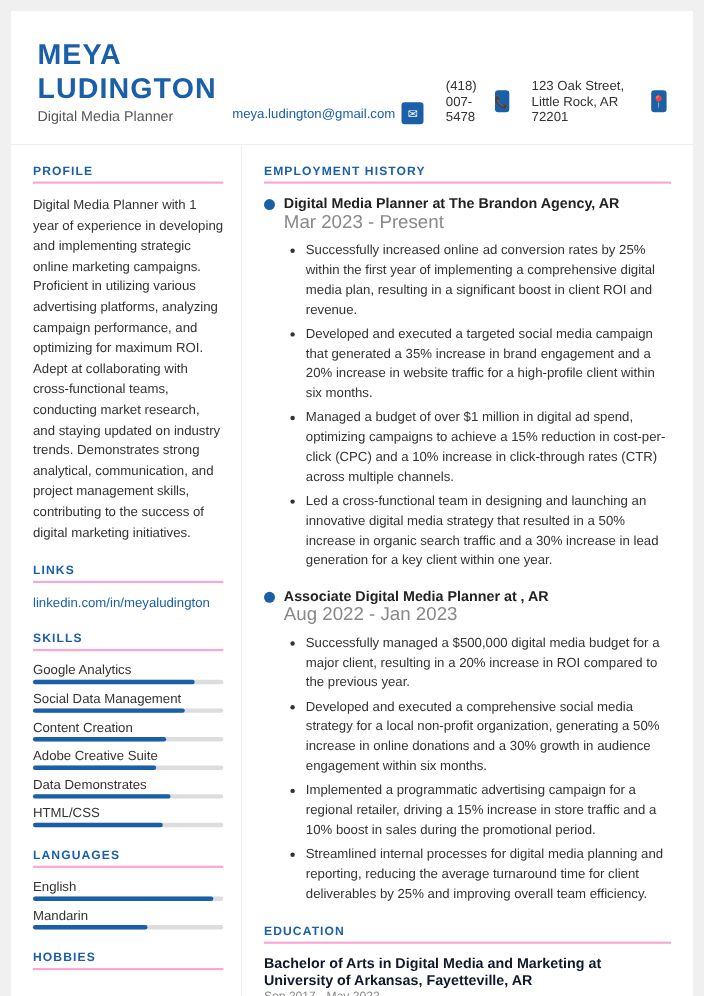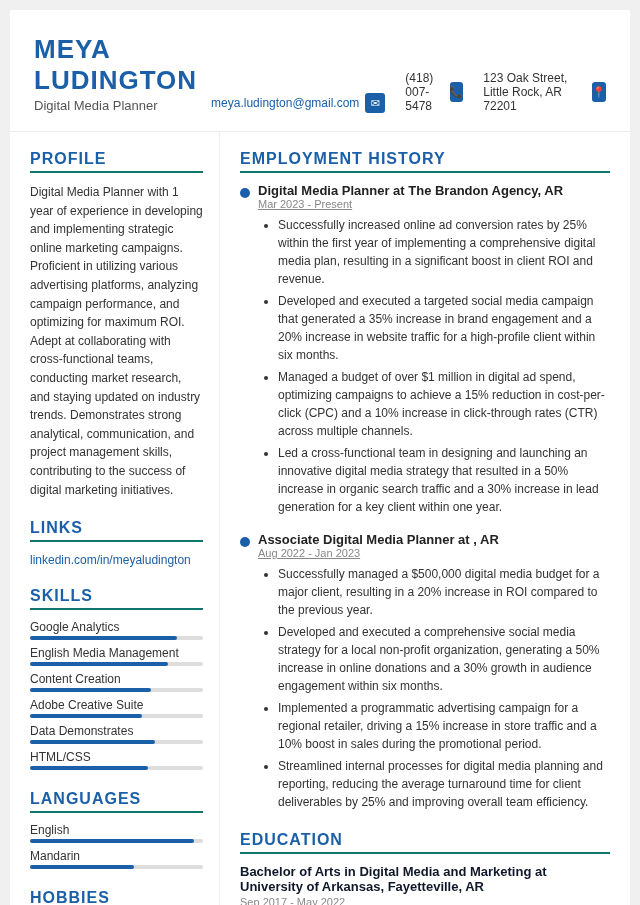--- a/index.html
+++ b/index.html
@@ -78,26 +78,26 @@
       padding: 18px 16px 18px 20px;
       border-right: 1px solid #eee;
     }
     
     .right-col {
       flex: 1;
       padding: 18px 20px 18px 20px;
     }
     
     .section-title {
-      font-size: 16px;
+      font-size: 11px;
       font-weight: 700;
       color: #1a5fa8;
       text-transform: uppercase;
       letter-spacing: 1px;
-      border-bottom: 2px solid #0f766e;
+      border-bottom: 2px solid #f9a8d4;
       padding-bottom: 3px;
       margin-bottom: 10px;
     }
     .section {
       margin-bottom: 20px;
     }
     
     .profile-text {
       font-size: 12px;
       line-height: 1.55;
@@ -140,42 +140,41 @@
     
     .hobbies-section .section-title {
       margin-bottom: 6px;
     }
     
     .job {
       margin-bottom: 16px;
     }
     .job-header {
       display: flex;
-      align-items: flex-end;
+      align-items: center;
       gap: 8px;
     }
     .job-dot {
       width: 10px;
       height: 10px;
       background: #1a5fa8;
       border-radius: 50%;
       margin-top: 3px;
       flex-shrink: 0;
     }
     .job-title {
       font-size: 13px;
       font-weight: 700;
       color: #222;
     }
     .job-date {
-      font-size: 11px;
+      font-size: 17px;
       color: #888;
       margin-bottom: 6px;
       margin-left: 18px;
-      text-decoration: underline;
     }
     .job-bullets {
       margin-left: 28px;
       padding-left: 10px;
     }
     .job-bullets li {
       font-size: 12px;
       line-height: 1.5;
       margin-bottom: 4px;
       color: #333;
@@ -242,21 +241,21 @@
       <div class="section">
         <div class="section-title">SKILLS</div>
         <div id="skills-container">
             <div class="skill-item">
     <div class="skill-name">Google Analytics</div>
     <div class="skill-bar-bg">
       <div class="skill-bar-fill" style="width:85%"></div>
     </div>
   </div>
             <div class="skill-item">
-    <div class="skill-name">English Media Management</div>
+    <div class="skill-name">Social Data Management</div>
     <div class="skill-bar-bg">
       <div class="skill-bar-fill" style="width:80%"></div>
     </div>
   </div>
             <div class="skill-item">
     <div class="skill-name">Content Creation</div>
     <div class="skill-bar-bg">
       <div class="skill-bar-fill" style="width:70%"></div>
     </div>
   </div>

